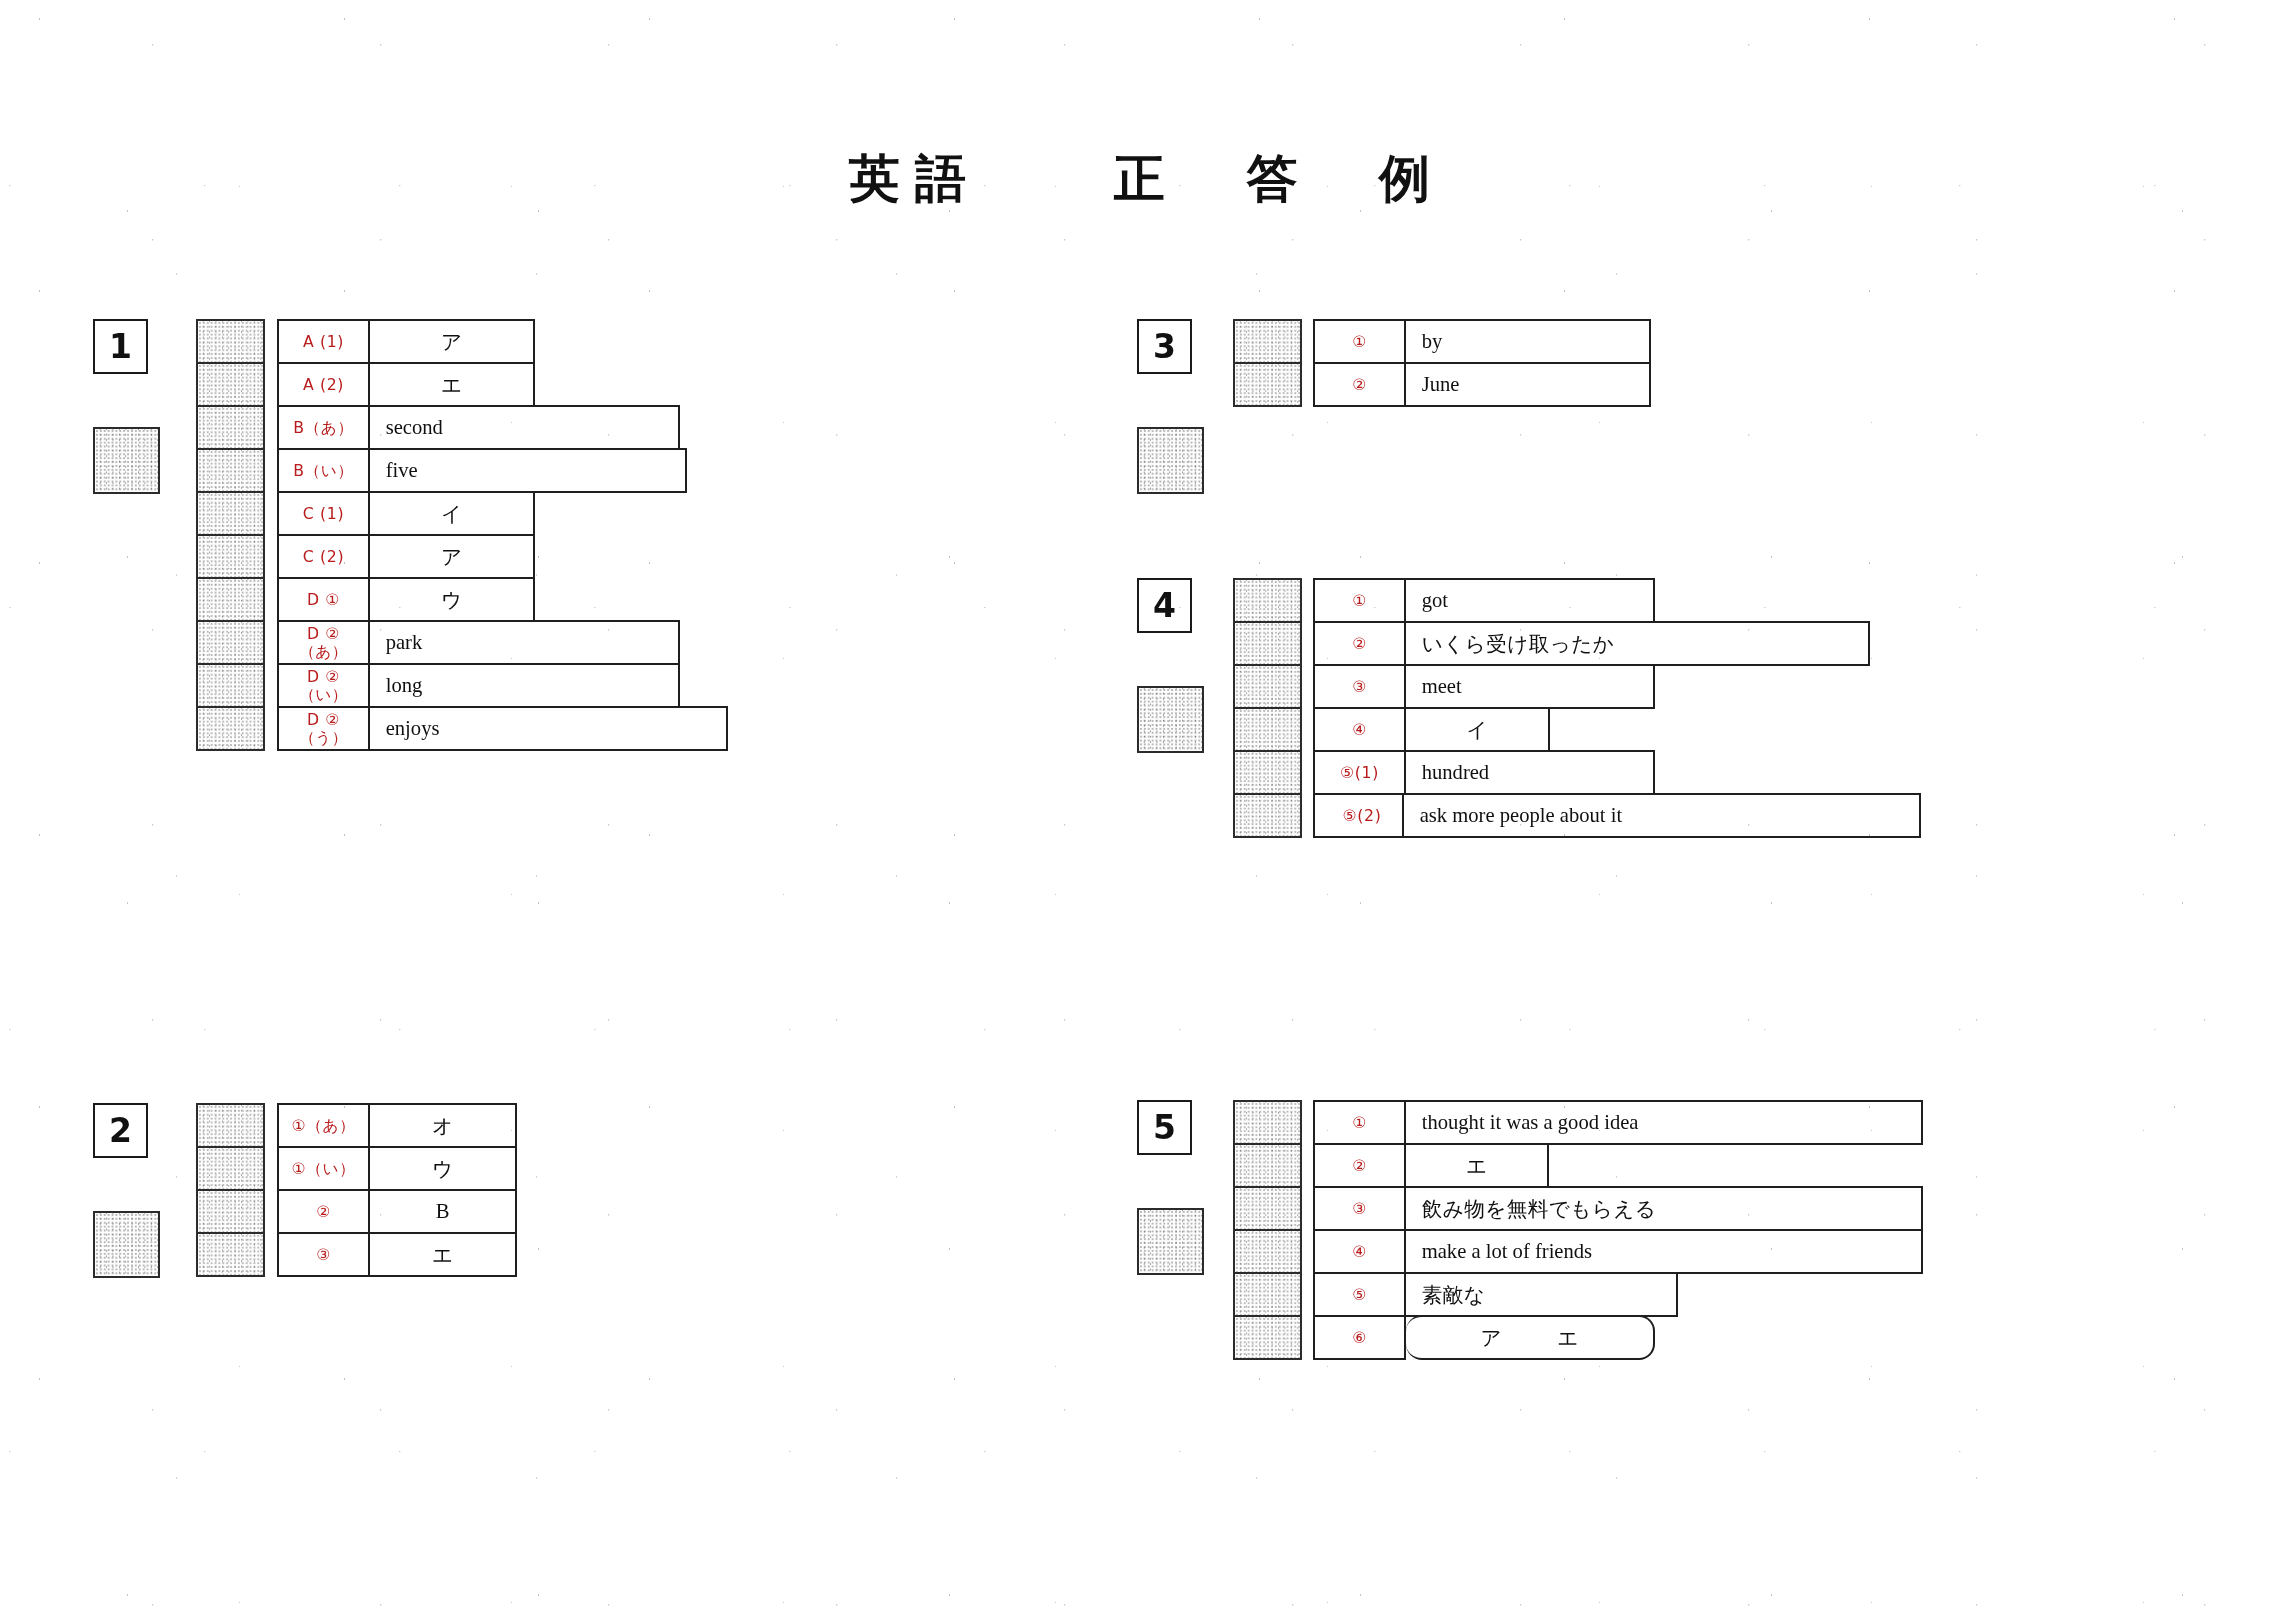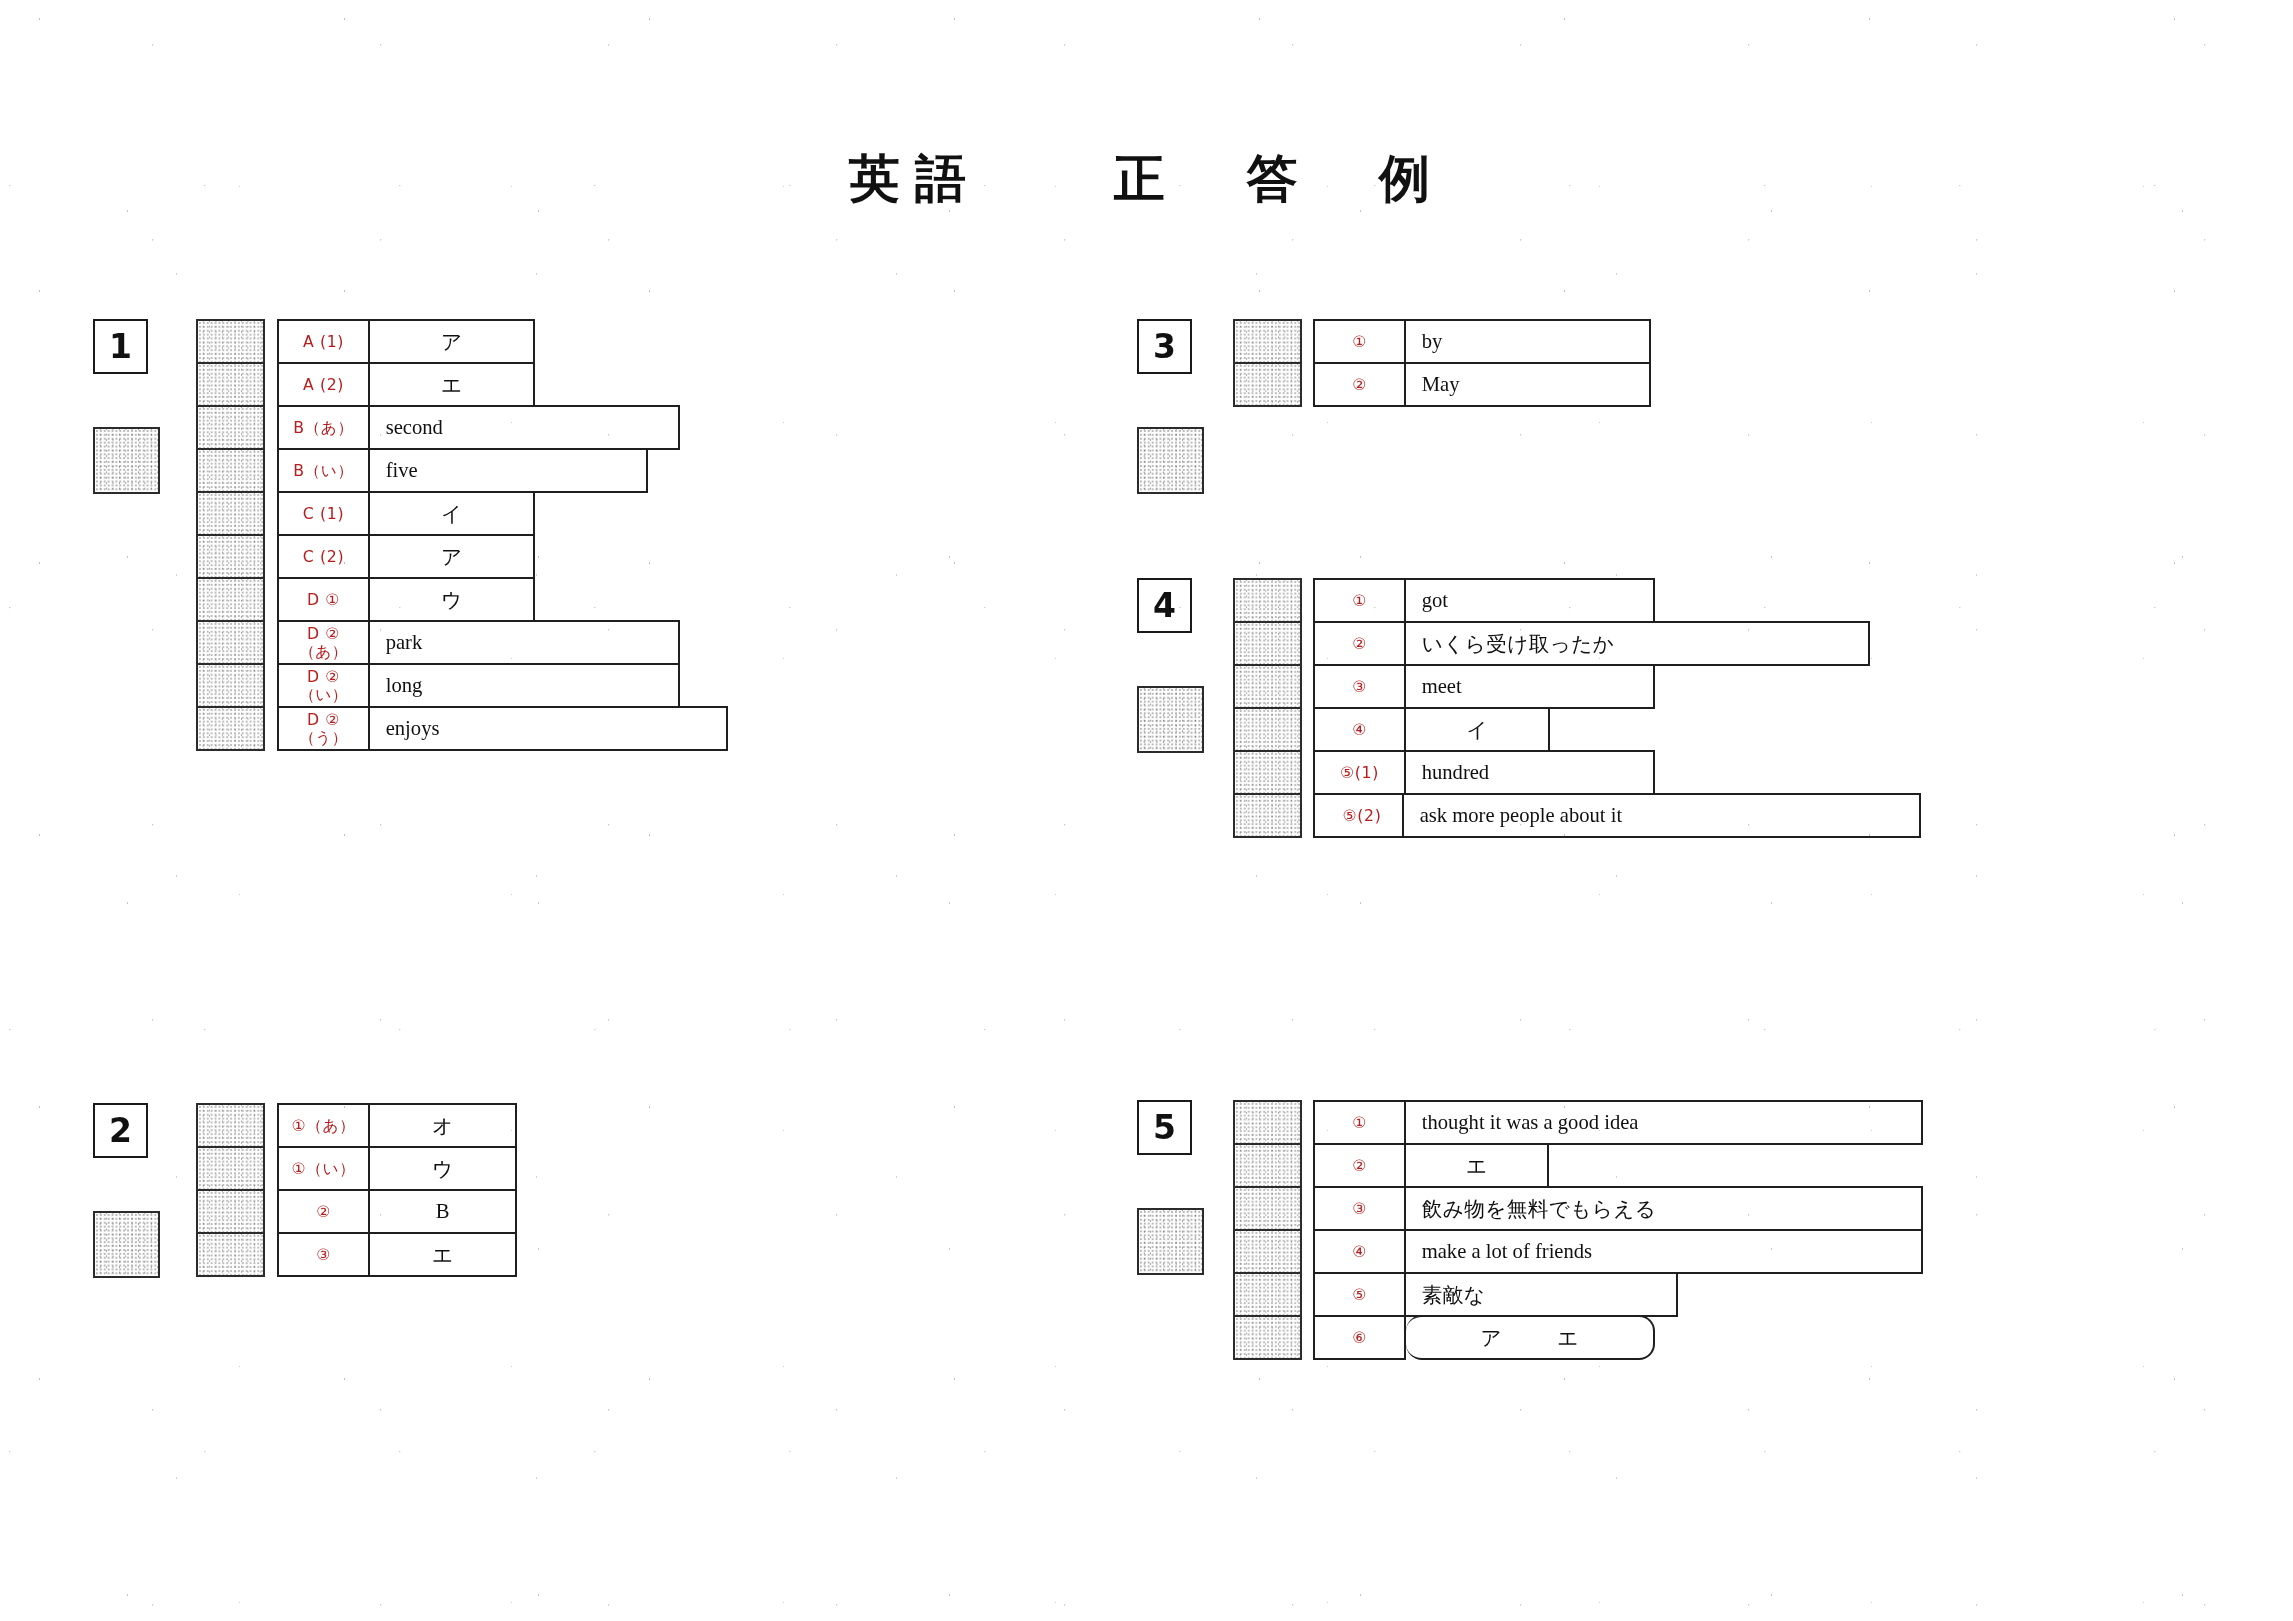--- a/index.html
+++ b/index.html
@@ -198,21 +198,21 @@
         <div class="ans-row">
           <div class="ans-label" style="width: 93px;">
             <span class="lab-top">B（あ）</span>
           </div>
           <div class="ans-value txt" style="width: 310px;">second</div>
         </div>
         <div class="ans-row">
           <div class="ans-label" style="width: 93px;">
             <span class="lab-top">B（い）</span>
           </div>
-          <div class="ans-value txt" style="width: 278px;">five</div>
+          <div class="ans-value txt" style="width: 317px;">five</div>
         </div>
         <div class="ans-row">
           <div class="ans-label" style="width: 93px;">
             <span class="lab-top">C (1)</span>
           </div>
           <div class="ans-value ctr kana" style="width: 165px;">イ</div>
         </div>
         <div class="ans-row">
           <div class="ans-label" style="width: 93px;">
             <span class="lab-top">C (2)</span>
@@ -295,21 +295,21 @@
         <div class="ans-row">
           <div class="ans-label" style="width: 93px;">
             <span class="lab-top">①</span>
           </div>
           <div class="ans-value txt" style="width: 245px;">by</div>
         </div>
         <div class="ans-row">
           <div class="ans-label" style="width: 93px;">
             <span class="lab-top">②</span>
           </div>
-          <div class="ans-value txt" style="width: 245px;">May</div>
+          <div class="ans-value txt" style="width: 245px;">June</div>
         </div>
       </div>
     </div>
     <div class="section" style="left: 1137px; top: 578px;">
       <div class="qnum-box">4</div>
       <div class="total-box" style="top: 108px;"></div>
       <div class="score-col" style="left: 96px; width: 69px;">
         <div class="score-cell" style="width: 69px; height: 45px;"></div>
         <div class="score-cell" style="width: 69px; height: 45px;"></div>
         <div class="score-cell" style="width: 69px; height: 45px;"></div>

